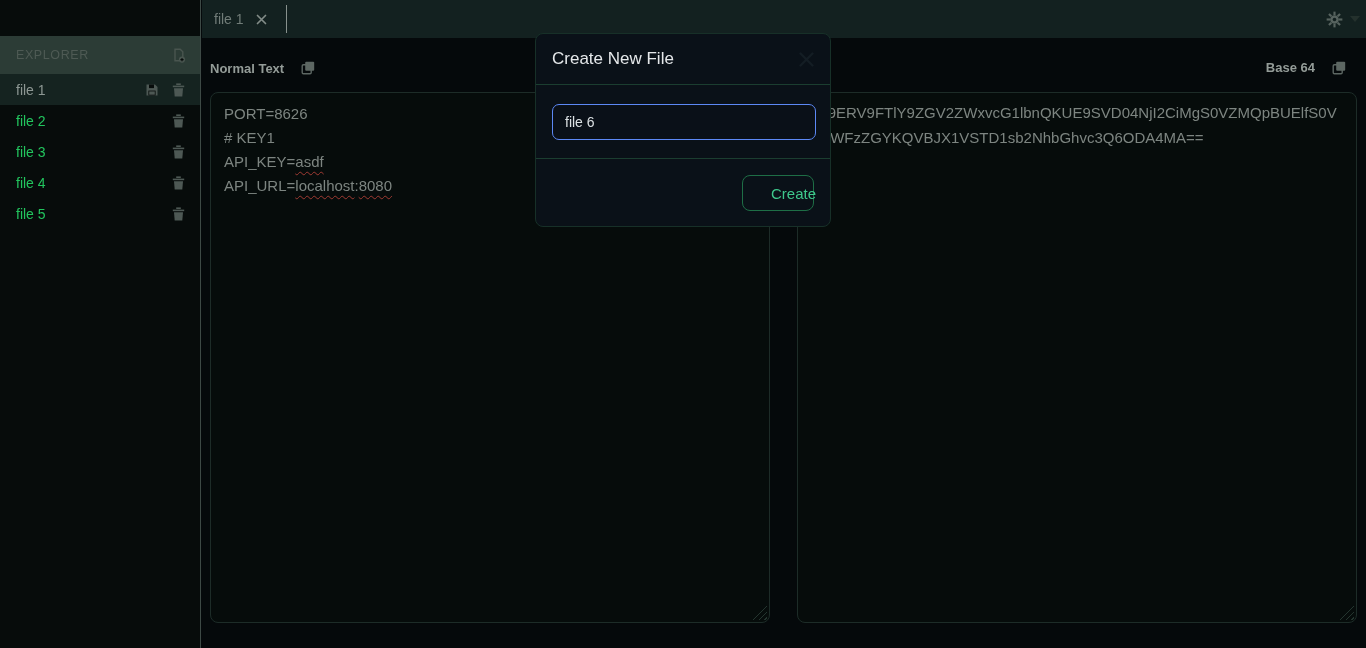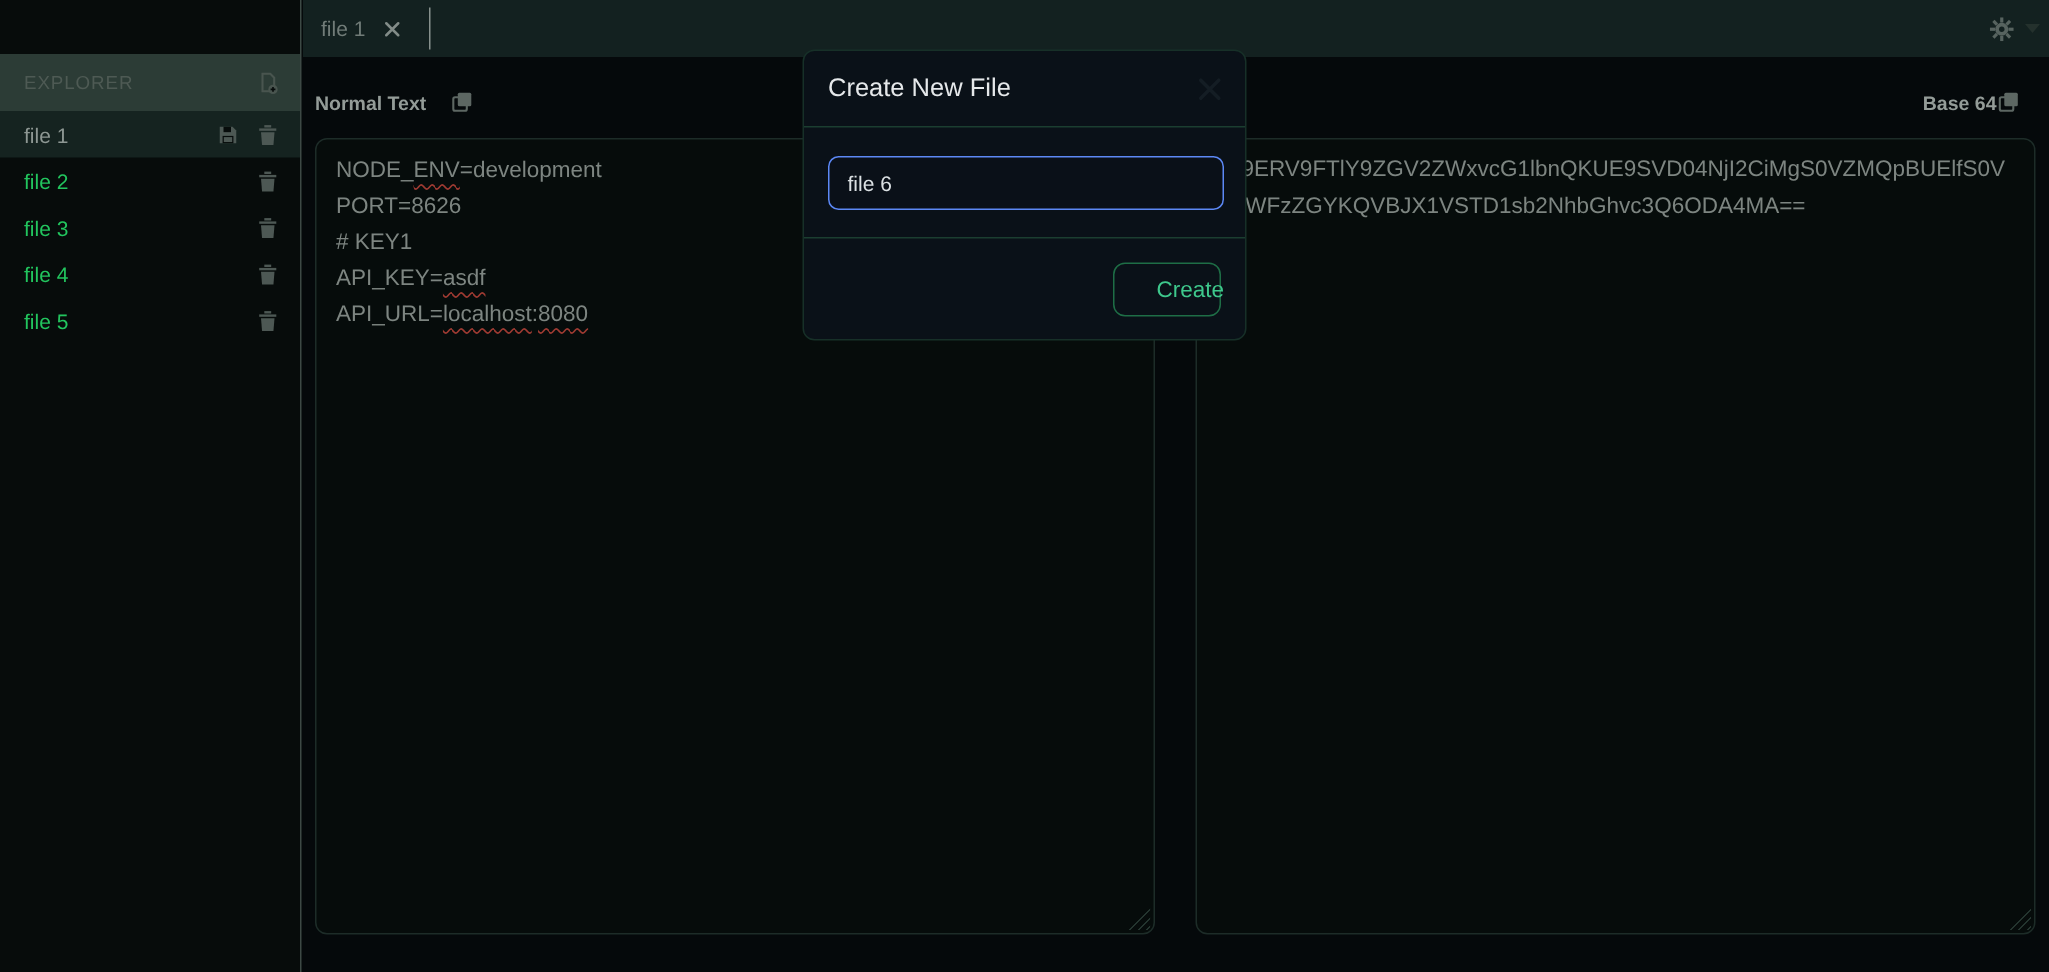--- a/index.html
+++ b/index.html
@@ -50,21 +50,21 @@
     border-right:5px solid transparent; border-top:6px solid #24312d;
   }
 
   
   .head-left {
     position:absolute; left:210px; top:60px;
     display:flex; align-items:center; gap:16px;
   }
   .head-right {
     position:absolute; right:19px; top:60px;
-    display:flex; align-items:center; gap:0;
+    display:flex; align-items:flex-start; gap:16px;
   }
   .panel-title { color:#949c98; font-size:13px; font-weight:700; }
 
   
   .ta {
     position:absolute; top:92px; width:560px; height:531px;
     background:#060c0b; border:1px solid #1d2c28; border-radius:8px;
     color:#7d8581; font-size:15px; overflow:hidden;
   }
   .ta::after {
@@ -247,21 +247,20 @@
   <span class="panel-title">Base 64</span>
   <span>
     <svg width="16" height="16" viewBox="0 0 16 16">
       <rect x="2.2" y="4.8" width="9" height="9" rx="1.2" fill="none" stroke="#5d6763" stroke-width="1.4"></rect>
       <rect x="5.2" y="1.8" width="9" height="9" rx="1" fill="#5d6763"></rect>
     </svg>
   </span>
 </div>
 
 <div class="ta ta-left">
-    <div><span>NODE_</span><span class="sq">ENV</span><span>=development</span></div>
     <div><span>PORT=8626</span></div>
     <div><span># KEY1</span></div>
     <div><span>API_KEY=</span><span class="sq">asdf</span></div>
     <div><span>API_URL=</span><span class="sq">localhost</span><span>:</span><span class="sq">8080</span></div>
   </div>
 <div class="ta ta-right">Tk9ERV9FTlY9ZGV2ZWxvcG1lbnQKUE9SVD04NjI2CiMgS0VZMQpBUElfS0VZPWFzZGYKQVBJX1VSTD1sb2NhbGhvc3Q6ODA4MA==</div>
 
 <div class="modal">
   <div class="modal-header">
     <span class="modal-title">Create New File</span>

